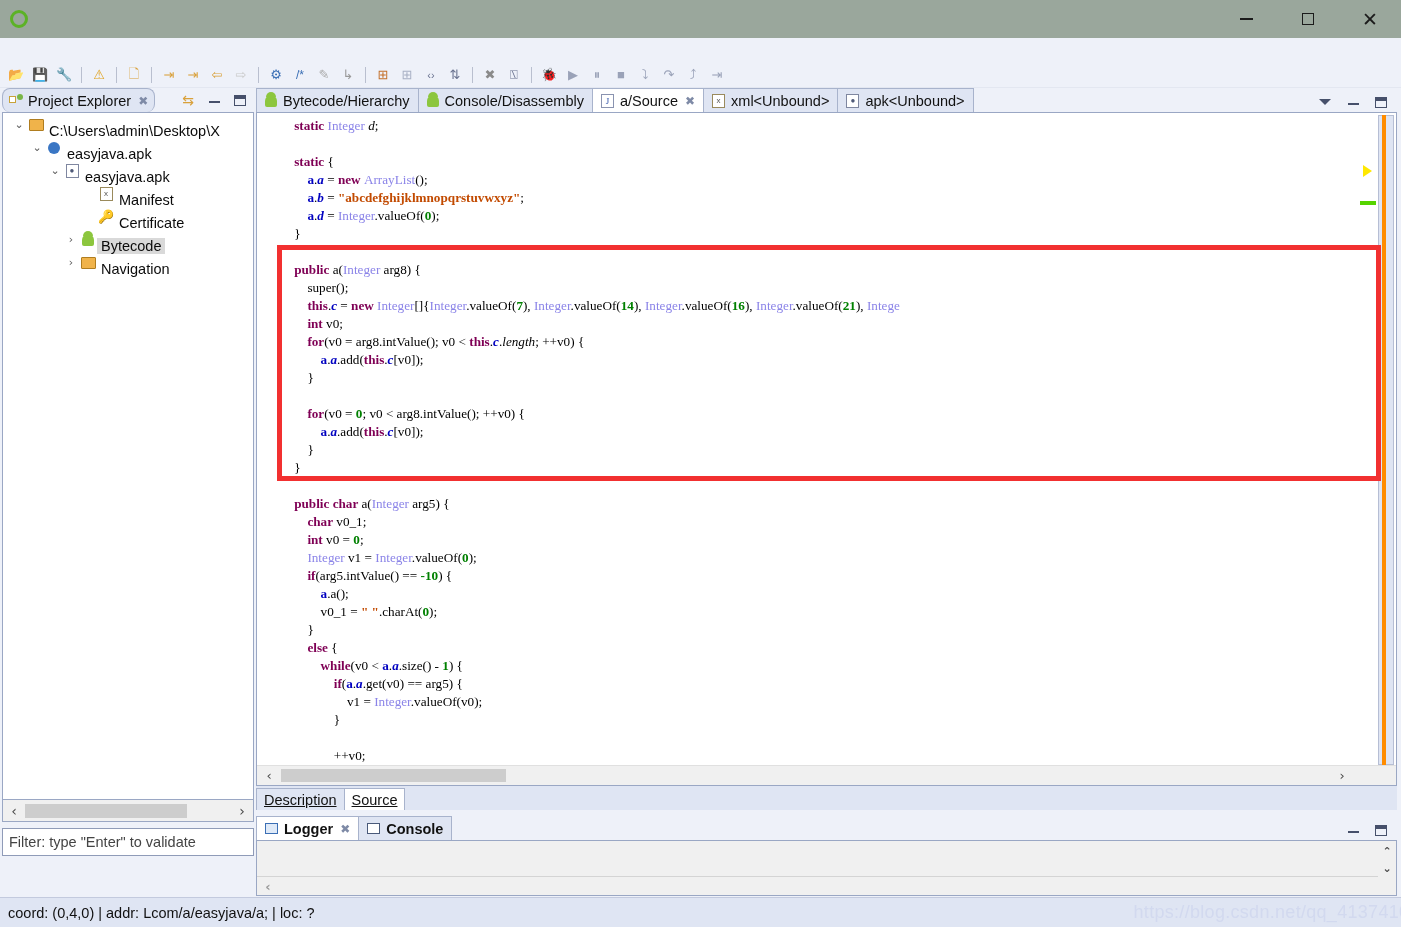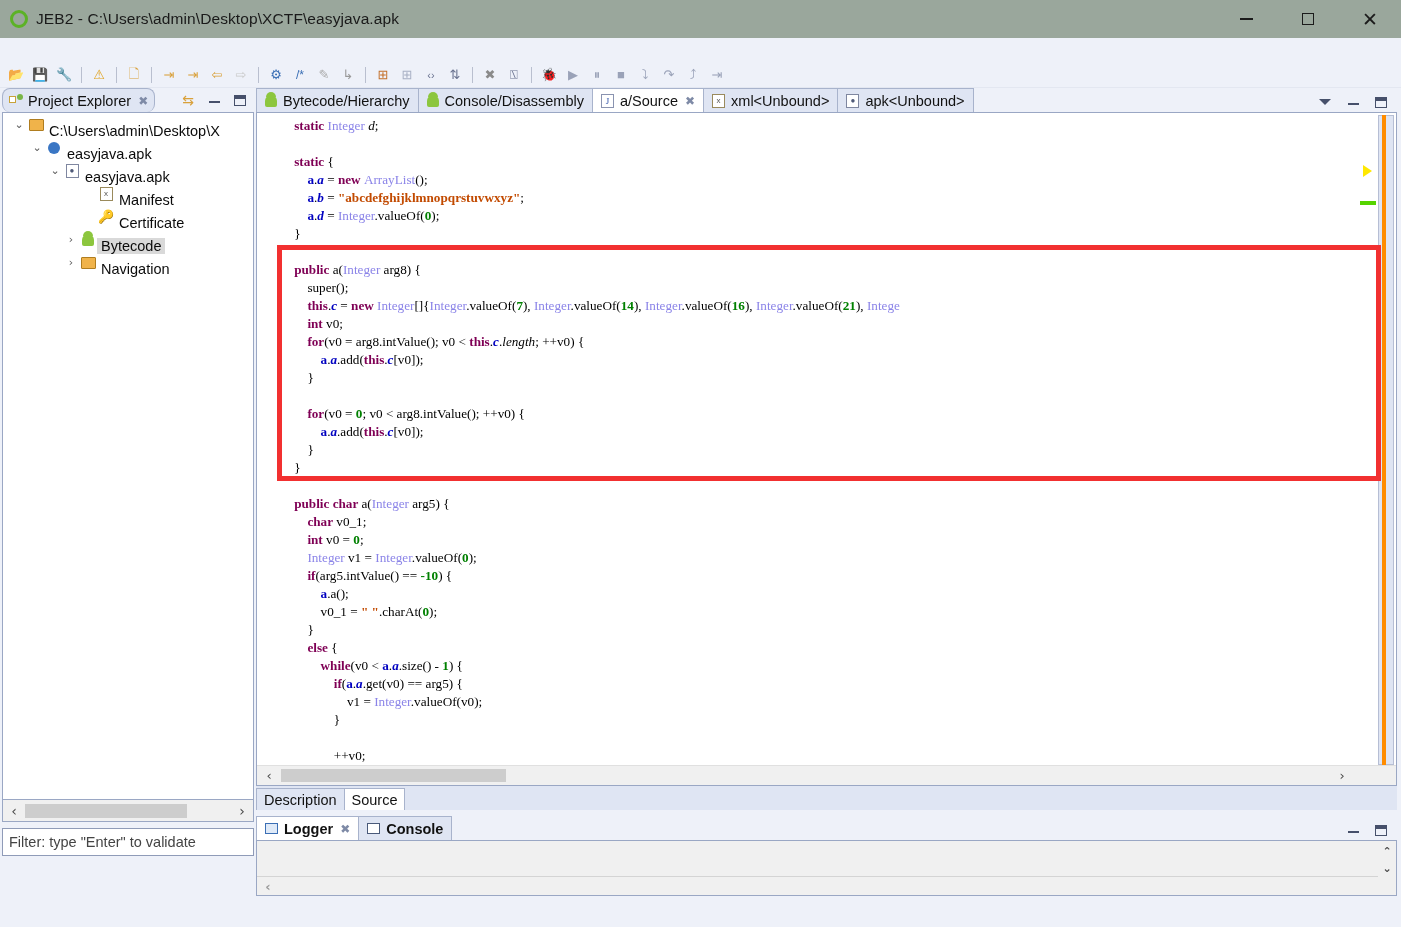--- a/index.html
+++ b/index.html
@@ -215,21 +215,21 @@
     border-top: 1px solid #e0e0e0;
   }
   .ed-hscroll .arr { width: 24px; text-align: center; color: #4a4a4a; font-size: 13px; font-family: "DejaVu Sans", sans-serif;}
   .ed-hscroll .thumb { height: 13px; background: #cdcdcd; }
 
   .src-tabbar { height: 24px; display: flex; align-items: flex-end; background: #dfe5f3; }
   .stab {
     height: 22px; padding: 0 7px; font-size: 14.5px; color: #111;
     display: flex; align-items: center;
     border: 1px solid #a8b3cc; border-bottom: none; box-sizing: border-box;
-    background: #dfe5f3; margin-right: -1px;
+    background: #dfe5f3; margin-right: -1px; text-decoration: underline;
   }
   .stab.active { background: #ffffff; }
 
   
   .bottom-panel {
     position: absolute; left: 256px; top: 816px; width: 1141px; height: 82px; font-weight: bold;
   }
   .bp-tabbar { height: 24px; display: flex; align-items: flex-end; }
   .bp-body {
     height: 56px; background: #f0f0f0; border: 1px solid #9aa7c4; box-sizing: border-box;
@@ -280,21 +280,20 @@
   .ico-explorer:before{content:"";position:absolute;left:0;top:2px;width:5px;height:5px;border:1.5px solid #c8a33a;background:#fff;}
   .ico-explorer:after{content:"";position:absolute;left:8px;top:0;width:6px;height:6px;border-radius:50%;background:#7ab648;}
 </style>
 </head>
 <body>
 
 <div class="app">
 
   <div class="titlebar">
     <div class="title-icon"></div>
-    <div class="title-text">JEB2 - C:\Users\admin\Desktop\XCTF\easyjava.apk</div>
     <div class="win-controls">
       <div class="win-btn">
           <span class="win-min-glyph"></span>
         </div>
       <div class="win-btn">
           <span class="win-max-glyph"></span>
         </div>
       <div class="win-btn">
           <span class="win-close-glyph">✕</span>
         </div>
@@ -522,14 +521,19 @@
       <div class="bp-vscroll">
         <span style="margin-top:4px">⌃</span>
         <span style="margin-top:4px">⌄</span>
       </div>
       <div class="bp-hscroll">
         <span class="arr">‹</span>
       </div>
     </div>
   </div>
 
+  <div class="statusbar">
+    <span class="status-text">coord: (0,4,0) | addr: Lcom/a/easyjava/a; | loc: ?</span>
+    <span class="status-sep"></span>
+    <span class="watermark">https://blog.csdn.net/qq_41374107</span>
+  </div>
 
 </div>
 
 </body></html>

